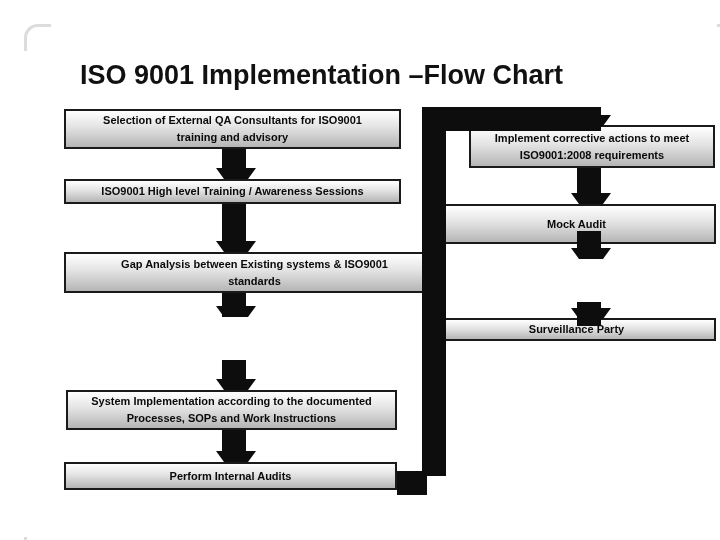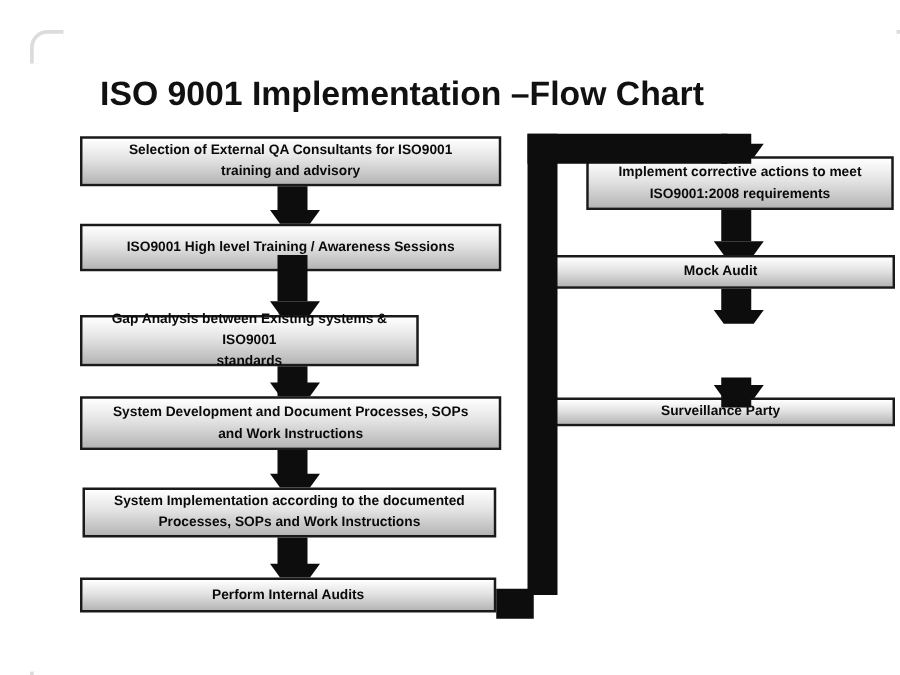--- a/index.html
+++ b/index.html
@@ -43,28 +43,28 @@
   }
   .box span{
     font-size:11px;
     font-weight:bold;
     color:#0a0a0a;
     line-height:17px;
     white-space:pre-line;
   }
   
   .l1{left:40px;top:85px;width:337px;height:40px;}
-  .l2{left:40px;top:155px;width:337px;height:38px;}
-  .l3{left:40px;top:228px;width:271px;height:41px;}
+  .l2{left:40px;top:155px;width:337px;height:25px;}
+  .l3{left:40px;top:228px;width:381px;height:41px;}
   .l4{left:40px;top:293px;width:337px;height:43px;}
   .l5{left:42px;top:366px;width:331px;height:40px;}
   .l6{left:40px;top:438px;width:333px;height:28px;}
   
   .r1{left:413px;top:101px;width:246px;height:43px;margin-left:32px;}
-  .r2{left:413px;top:180px;width:279px;height:27px;}
+  .r2{left:413px;top:180px;width:279px;height:40px;}
   .r3{left:413px;top:235px;width:279px;height:43px;}
   .r4{left:413px;top:294px;width:279px;height:23px;}
   
   .shaft{position:absolute;width:5px;background:var(--arrow);}
   .head{
     position:absolute;width:0;height:0;
     border-left:8px solid transparent;
     border-right:8px solid transparent;
     border-top:11px solid var(--arrow);
   }
@@ -107,24 +107,20 @@
     <span>Selection of External QA Consultants for ISO9001
 training and advisory</span>
   </div>
   <div class="box l2">
     <span>ISO9001 High level Training / Awareness Sessions</span>
   </div>
   <div class="box l3">
     <span>Gap Analysis between Existing systems &amp; ISO9001
 standards</span>
   </div>
-  <div class="box l4">
-    <span>System Development and Document Processes, SOPs
-and Work Instructions</span>
-  </div>
   <div class="box l5">
     <span>System Implementation according to the documented
 Processes, SOPs and Work Instructions</span>
   </div>
   <div class="box l6">
     <span>Perform Internal Audits</span>
   </div>
 
   <div class="box r1">
     <span>Implement corrective actions to meet

